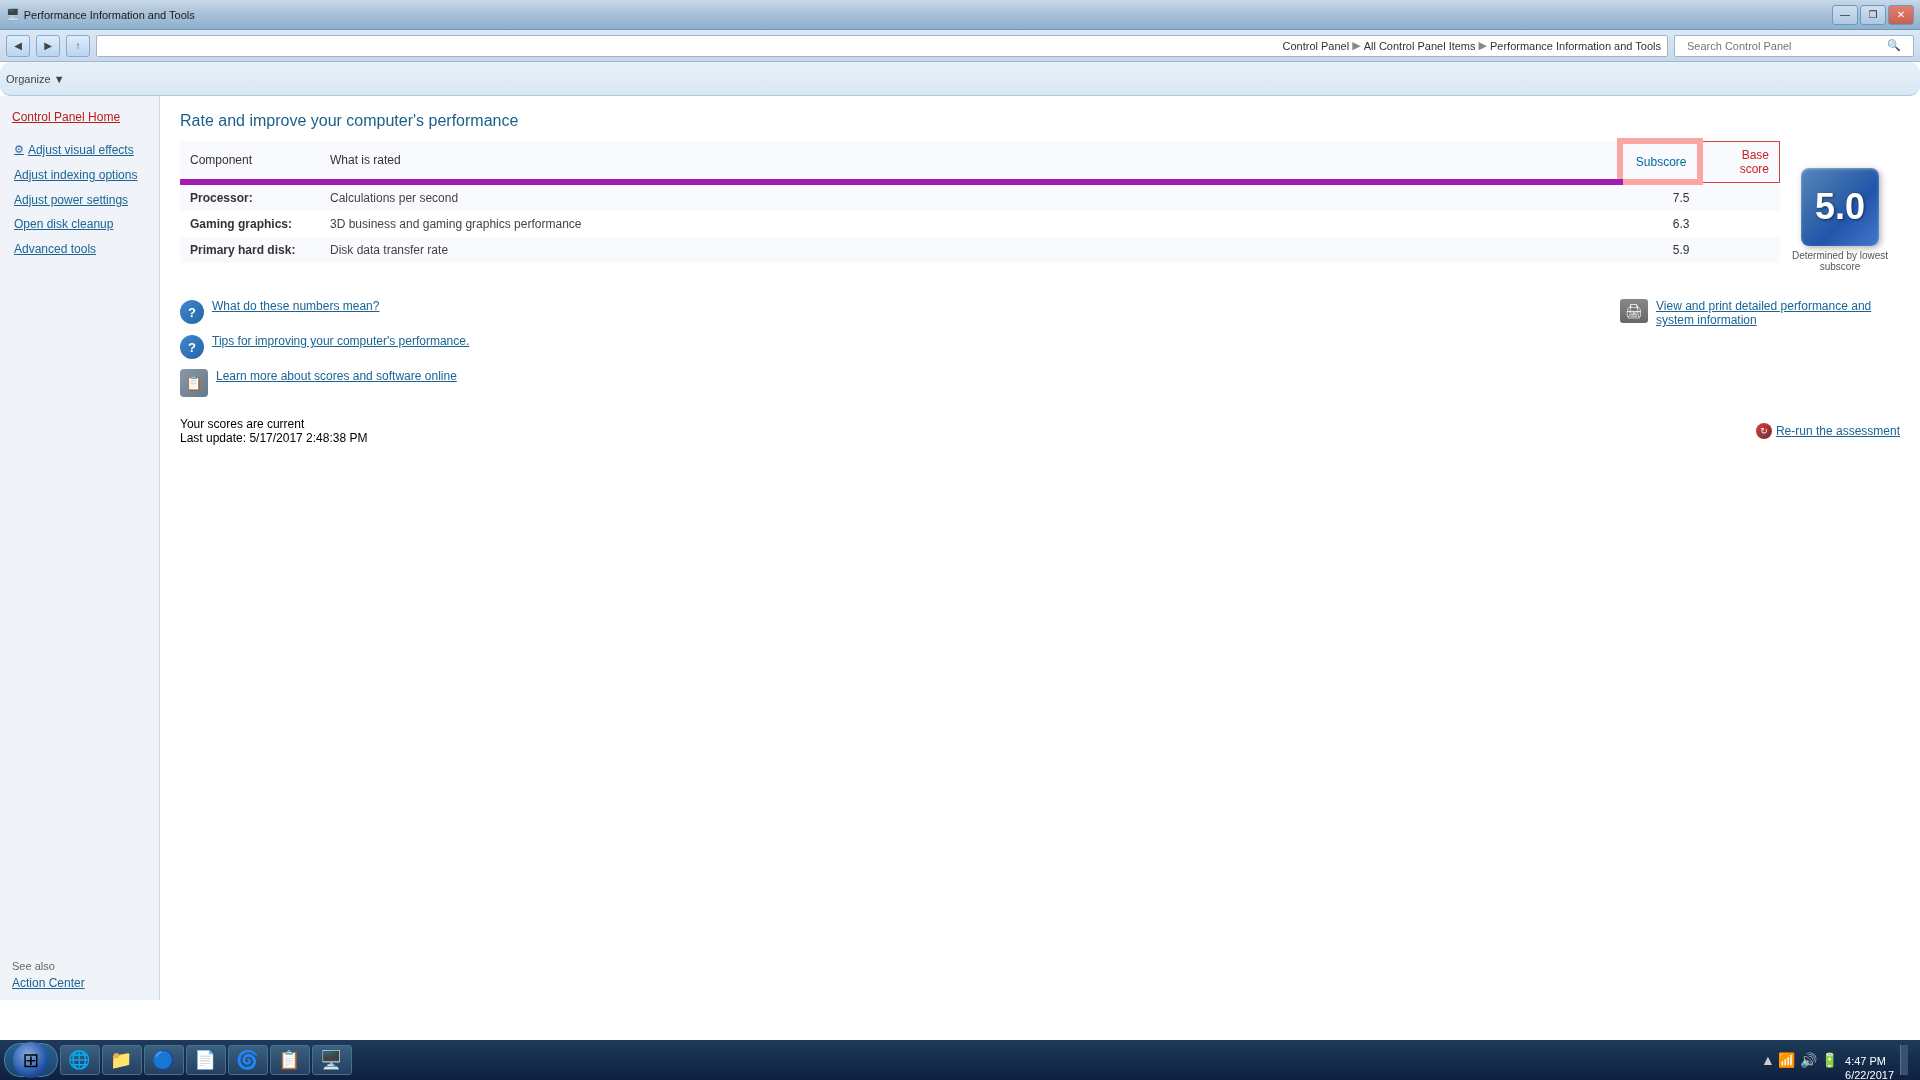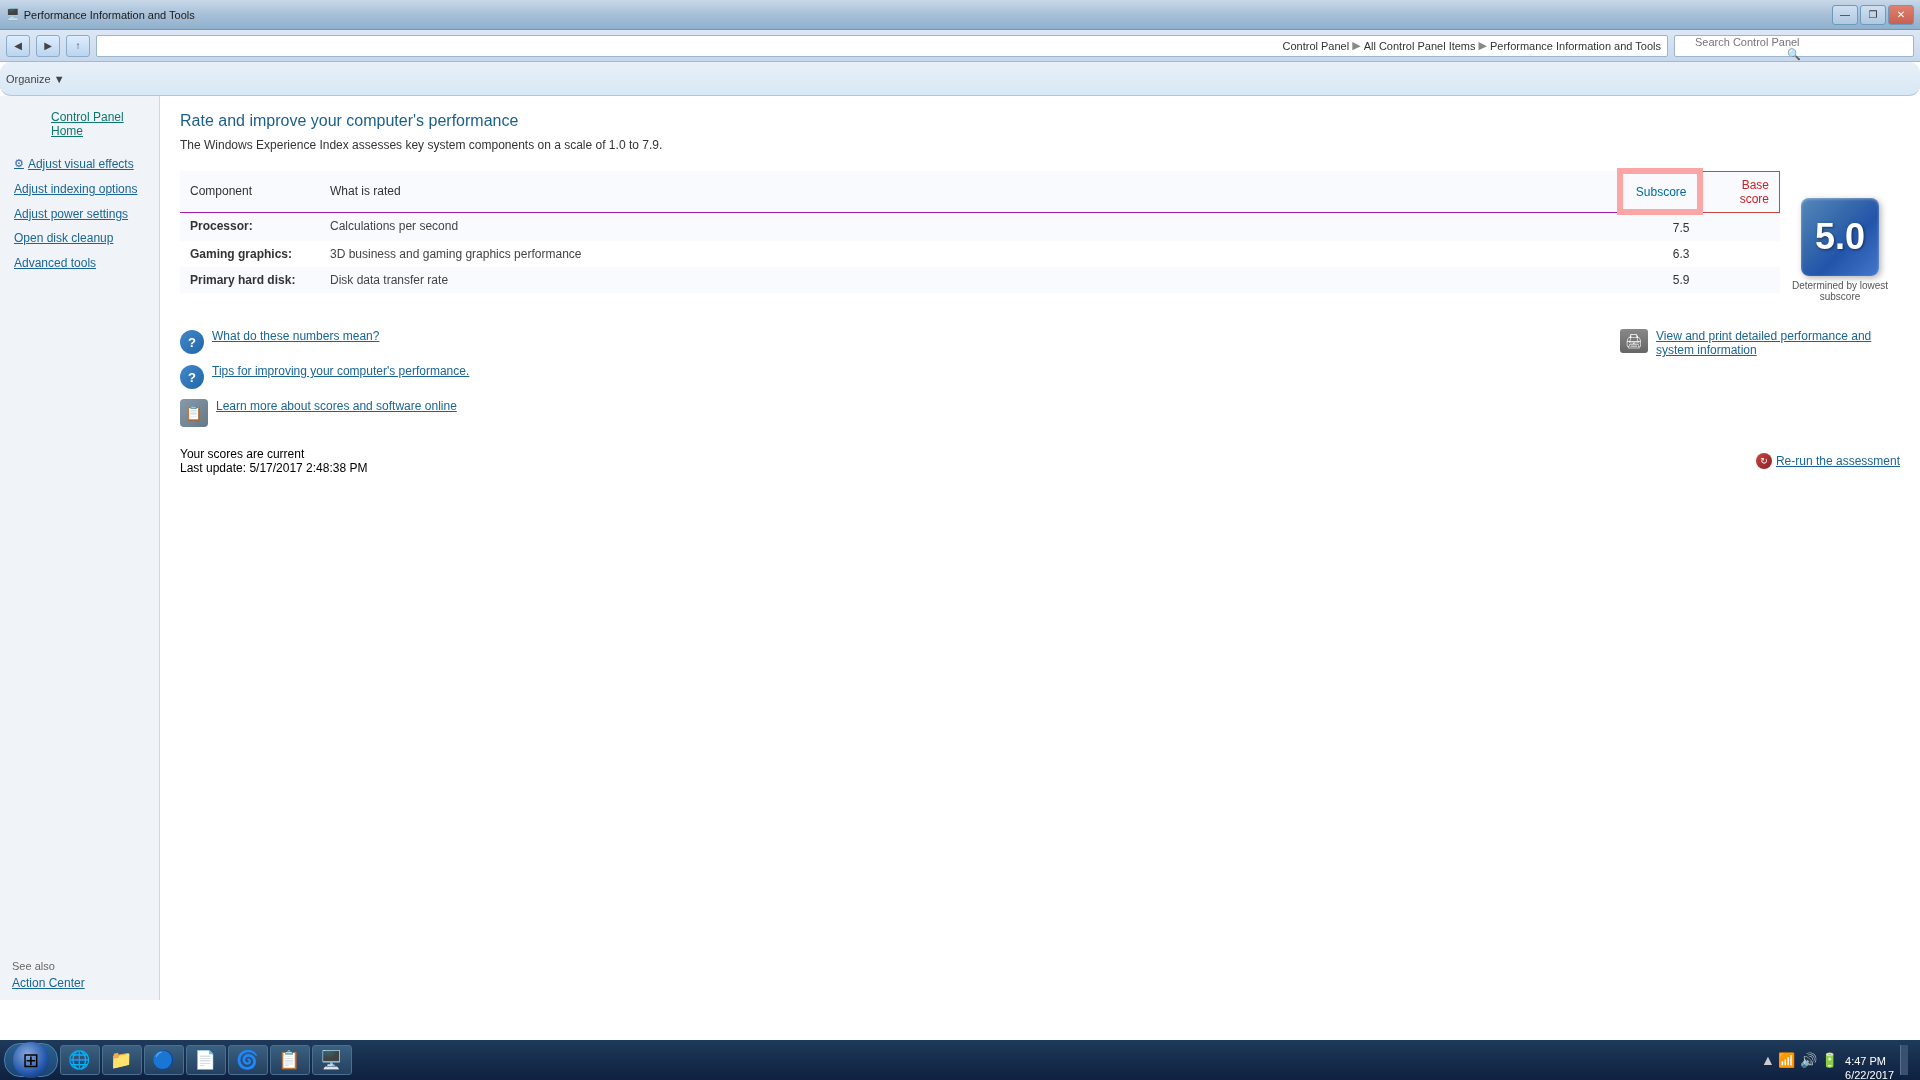--- a/index.html
+++ b/index.html
@@ -82,22 +82,21 @@
     }
     .breadcrumb-sep { color: #888; margin: 0 3px; }
     .search-box-wrap {
       display: flex;
       align-items: center;
       height: 22px;
       border: 1px solid #9ab5cc;
       background: white;
       border-radius: 2px;
       width: 240px;
-      padding: 0 20px;
-      flex-direction: column;
+      padding: 0 12px;
     }
     .search-input {
       border: none;
       outline: none;
       font-size: 11px;
       color: #999;
       width: 100%;
     }
     .search-icon-wrap {
       color: #666;
@@ -125,24 +124,23 @@
     
     .sidebar {
       width: 160px;
       background: #f0f4f8;
       border-right: 1px solid #c8d8e8;
       padding: 10px 0;
     }
     .sidebar-home {
       padding: 4px 12px;
       font-size: 12px;
-      color: #0f766e;
+      color: #b91c1c;
       cursor: pointer;
       text-decoration: underline;
-      margin-left: 39px;
     }
     .sidebar-item {
       padding: 4px 12px 4px 14px;
       font-size: 12px;
       color: #1a6496;
       cursor: pointer;
       text-decoration: underline;
       line-height: 1.4;
     }
     .sidebar-item.with-icon {
@@ -189,21 +187,21 @@
     }
     .perf-table thead tr {
       background: #e8f0f8;
     }
     .perf-table th {
       padding: 6px 10px;
       text-align: left;
       font-size: 12px;
       font-weight: normal;
       color: #333;
-      border-bottom: 1px solid #a21caf;
+      border-bottom: 6px solid #a21caf;
     }
     .perf-table th.subscore-col {
       text-align: right;
       border: 6px solid #fca5a5;
       color: #0369a1;
     }
     .perf-table th.basescore-col {
       text-align: right;
       border: 1px solid #cc4444;
       color: #cc2222;
@@ -436,21 +434,20 @@
 
     <div style="position:absolute; bottom:10px; left:0; width:160px; padding:0 12px;">
       <div class="sidebar-see-also-label">See also</div>
       <div class="sidebar-action-center">Action Center</div>
     </div>
   </div>
 
   <div class="content">
 
     <div class="page-title">Rate and improve your computer's performance</div>
-    <div class="page-subtitle">The Windows Experience Index assesses key system components on a scale of 1.0 to 7.9.</div>
 
     <div style="display:flex; align-items:flex-start; margin-bottom:16px;">
       <div style="flex:1;">
         <table class="perf-table">
           <thead>
             <tr>
               <th style="width:140px;">Component</th>
               <th>What is rated</th>
               <th class="subscore-col" style="width:80px;">Subscore</th>
               <th class="basescore-col" style="width:80px;">Base score</th>

